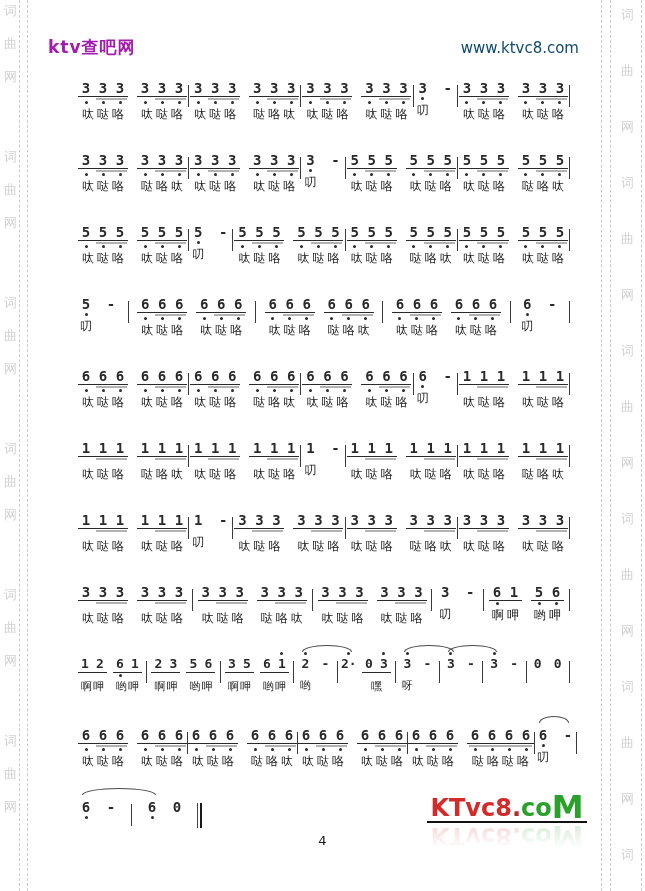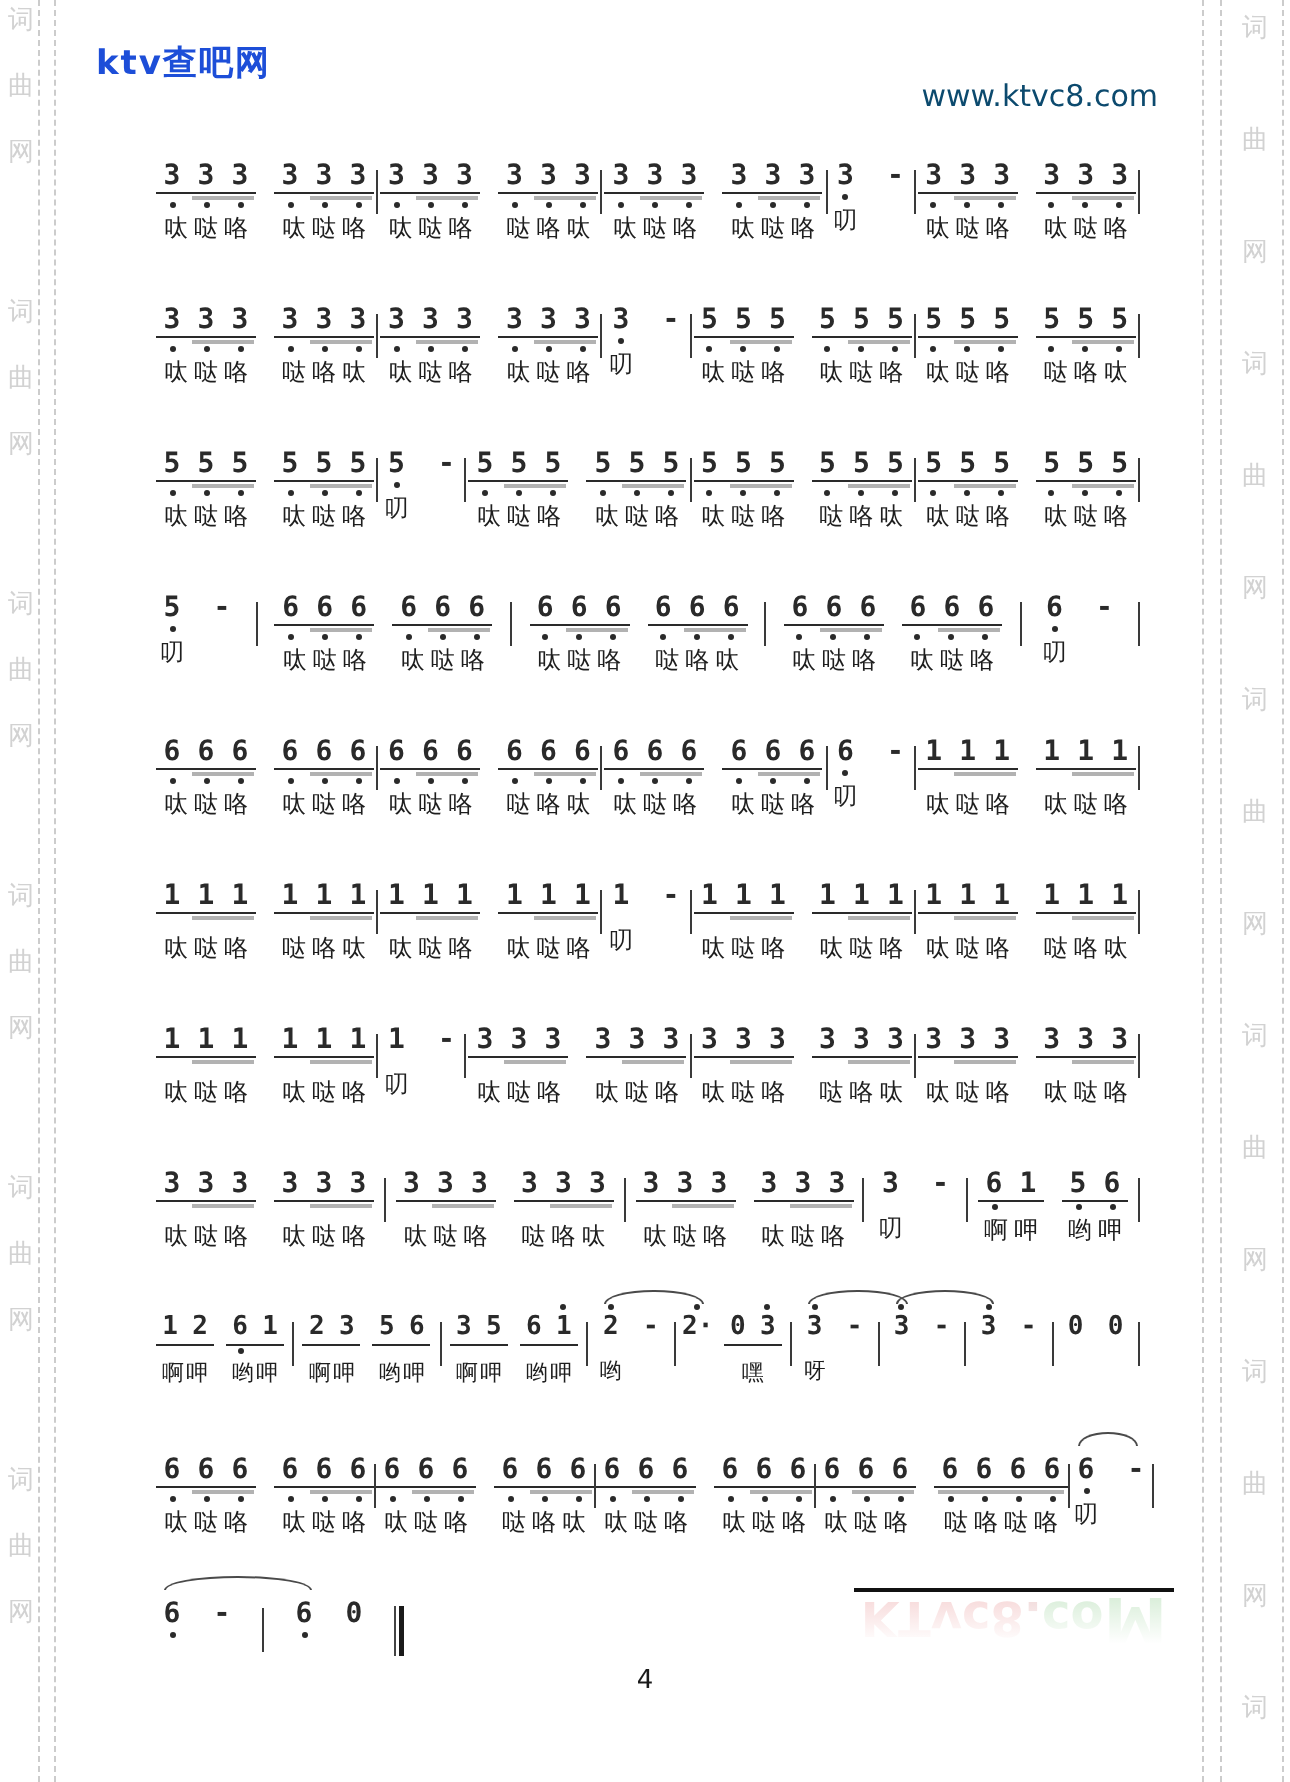--- a/index.html
+++ b/index.html
@@ -12,22 +12,22 @@
   .border-char {
     position:absolute; font-size:13px; color:#d2d2d2; line-height:14px;
     font-family:"DejaVu Sans", sans-serif;
   }
   .dash-line {
     position:absolute; top:0; bottom:0; width:0;
     border-left:1px dashed #cccccc;
   }
   
   .site-name {
-    position:absolute; left:48px; top:20px;
-    font-size:17px; font-weight:700; color:#1d4ed8; letter-spacing:1px;
+    position:absolute; left:48px; top:36px;
+    font-size:17px; font-weight:700; color:#a21caf; letter-spacing:1px;
   }
   .site-url {
     position:absolute; right:66px; top:39px;
     font-size:15px; color:#0c4a6e;
   }
   
   #score { position:absolute; left:78px; top:68px; width:492px; }
   .sys {
     position:relative; display:flex; justify-content:space-between;
     align-items:flex-start; padding-top:8px; margin-bottom:19px; min-height:52px;
@@ -2779,20 +2779,21 @@
           </div>
         </div>
         <span class="bar final"></span>
         <div class="arc" style="left: 4px; width: 74px;"></div>
       </div>
     </div>
 
   <div class="page-num">4</div>
 
   <div id="logo-box">
+    <div class="logo-main"><span class="logo-red">KTvc8</span><span class="logo-dot">.</span><span class="logo-green">co</span><span class="logo-m">M</span></div>
     <div class="logo-line"></div>
     <div class="logo-mirror-wrap">
       <div class="logo-mirror" id="logo-mirror">
           <div class="logo-main"><span class="logo-red">KTvc8</span><span class="logo-dot">.</span><span class="logo-green">co</span><span class="logo-m">M</span></div>
         </div>
       <div class="logo-fade"></div>
     </div>
   </div>
 <div class="dash-line" style="left: 19px;"></div>
     <div class="dash-line" style="left: 27px;"></div>

